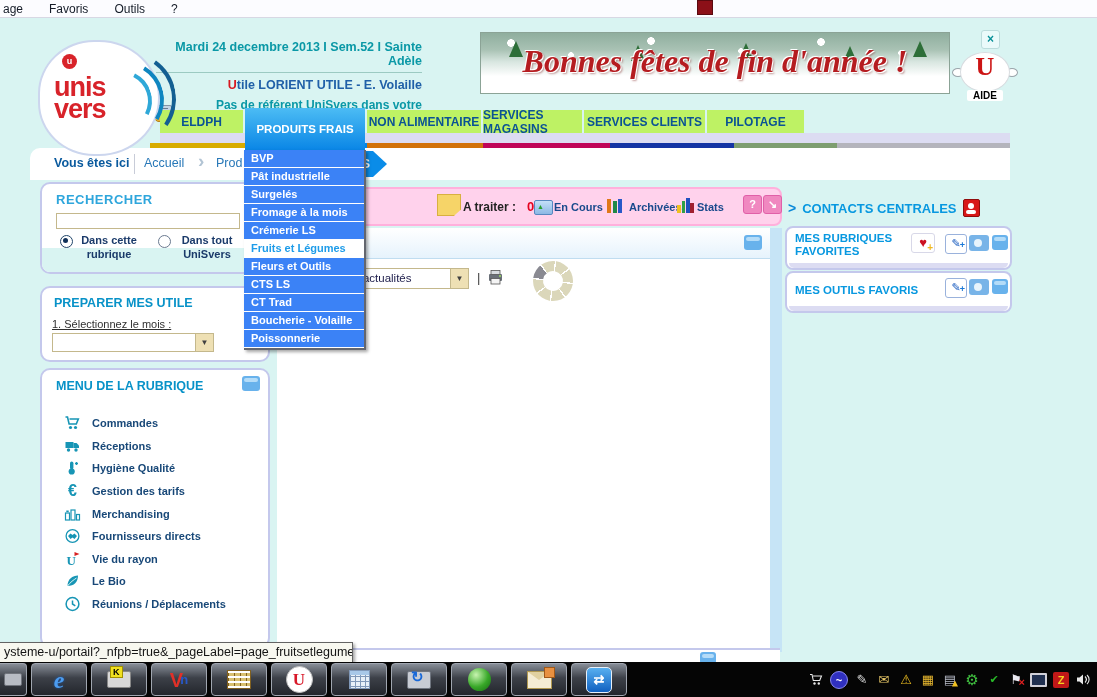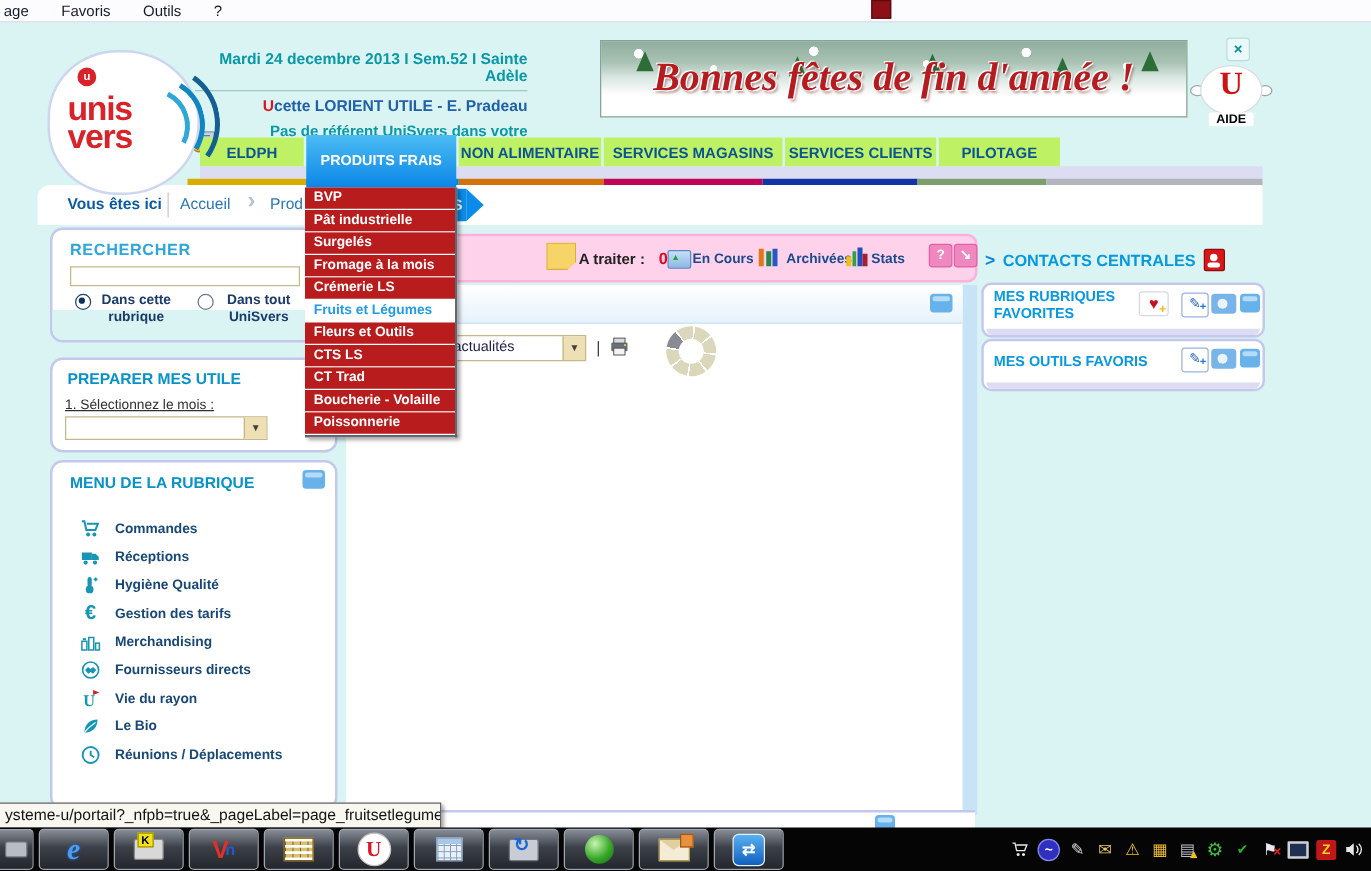--- a/index.html
+++ b/index.html
@@ -79,21 +79,21 @@
   .crumb-part{left:216px;top:156px;color:#2878b8;font-size:12.5px;}
   .crumb-tag{left:300px;top:151px;width:70px;height:26px;background:#0a8ce8;color:#fff;font-weight:bold;
              font-size:12px;text-align:right;line-height:26px;padding-right:3px;}
   .crumb-tag::after{content:"";position:absolute;left:100%;top:0;border-top:13px solid transparent;
              border-bottom:13px solid transparent;border-left:14px solid #0a8ce8;}
 
   
   .dropdown{left:244px;top:150px;width:120px;z-index:50;border-right:2px solid #63666e;border-bottom:2px solid #63666e;
             box-shadow:2px 2px 3px rgba(0,0,0,.35);}
   .dd-item{height:17px;line-height:17px;padding-left:7px;font-size:11px;font-weight:bold;color:#fff;
-           background:#b91c1c;border-bottom:1px solid #fff;cursor:pointer;white-space:nowrap;overflow:hidden;}
+           background:#3b82f6;border-bottom:1px solid #fff;cursor:pointer;white-space:nowrap;overflow:hidden;}
   .dd-item.hl{background:#fff;color:#1e9ce9;}
 
   
   .panel{background:#fff;border:2px solid #c4c8ec;border-radius:10px;}
   .search-panel{left:40px;top:182px;width:226px;height:88px;}
   .panel-title{position:absolute;font-weight:bold;}
   .search-title{left:14px;top:8px;color:#2ea6dc;font-size:13px;letter-spacing:.5px;}
   .search-input{position:absolute;left:14px;top:29px;width:178px;height:14px;border:1px solid #c4b88c;font-size:11px;padding:0 2px;}
   .panel-foot{position:absolute;left:0;right:0;bottom:0;height:24px;background:#d9f4f2;border-radius:0 0 8px 8px;}
   .radio-row{position:absolute;left:0;top:50px;width:100%;display:flex;}
@@ -248,21 +248,21 @@
       <div>unis</div>
         <div>vers</div>
     </div>
     <span class="abs arc arc1"></span>
     <span class="abs arc arc2"></span>
     <span class="abs arc arc3"></span>
   </div>
 
   <div class="abs info-block">
     <div class="info-date">Mardi 24 decembre 2013 I Sem.52 I Sainte Adèle</div>
-    <div class="info-store"><span class="u-red">U</span><span>cette LORIENT UTILE - E. Pradeau</span></div>
+    <div class="info-store"><span class="u-red">U</span><span>tile LORIENT UTILE - E. Volaille</span></div>
     <div class="info-ref">
       <span class="ref-ico"></span>
       <span>Pas de référent UniSvers dans votre magasin</span>
     </div>
   </div>
 
   <div class="abs banner">
     <span class="tree" style="left:28px;"></span>
     <span class="tree" style="left:150px;top:12px;"></span>
     <span class="tree" style="left:258px;top:10px;"></span>
@@ -278,21 +278,21 @@
     <div class="aide-body"></div>
     <div class="aide-u">U</div>
     <div class="aide-label">AIDE</div>
   </div>
 
   <div class="abs nav-strip"></div>
   <div class="abs nav-tabs">
     <div class="tab" style="width:83px">ELDPH</div>
     <div class="tab" style="width:120px;visibility:hidden"></div>
     <div class="tab" style="width:114px">NON ALIMENTAIRE</div>
-    <div class="tab" style="width:143px">SERVICES MAGASINS</div>
+    <div class="tab" style="width:99px">SERVICES MAGASINS</div>
     <div class="tab" style="width:121px">SERVICES CLIENTS</div>
     <div class="tab" style="width:97px">PILOTAGE</div>
   </div>
   <div class="abs tab-active">PRODUITS FRAIS</div>
 
   <div class="abs bar" style="left: 150px; width: 95px; background: rgb(216, 172, 0);"></div>
   <div class="abs bar" style="left: 245px; width: 122px; background: rgb(0, 135, 232);"></div>
   <div class="abs bar" style="left: 367px; width: 116px; background: rgb(210, 114, 10);"></div>
   <div class="abs bar" style="left: 483px; width: 127px; background: rgb(192, 5, 88);"></div>
   <div class="abs bar" style="left: 610px; width: 124px; background: rgb(20, 52, 164);"></div>

